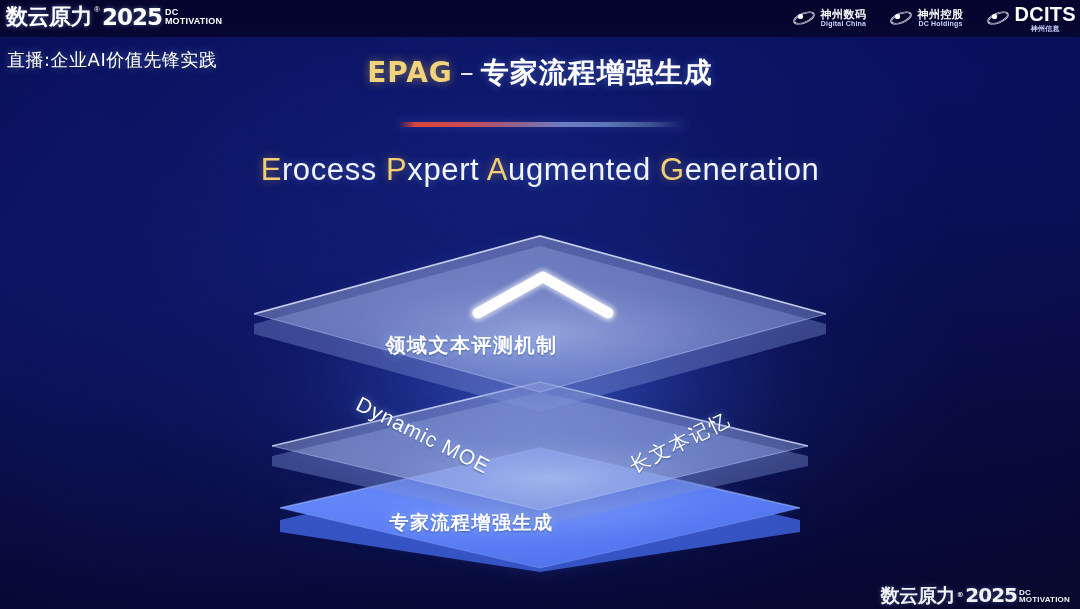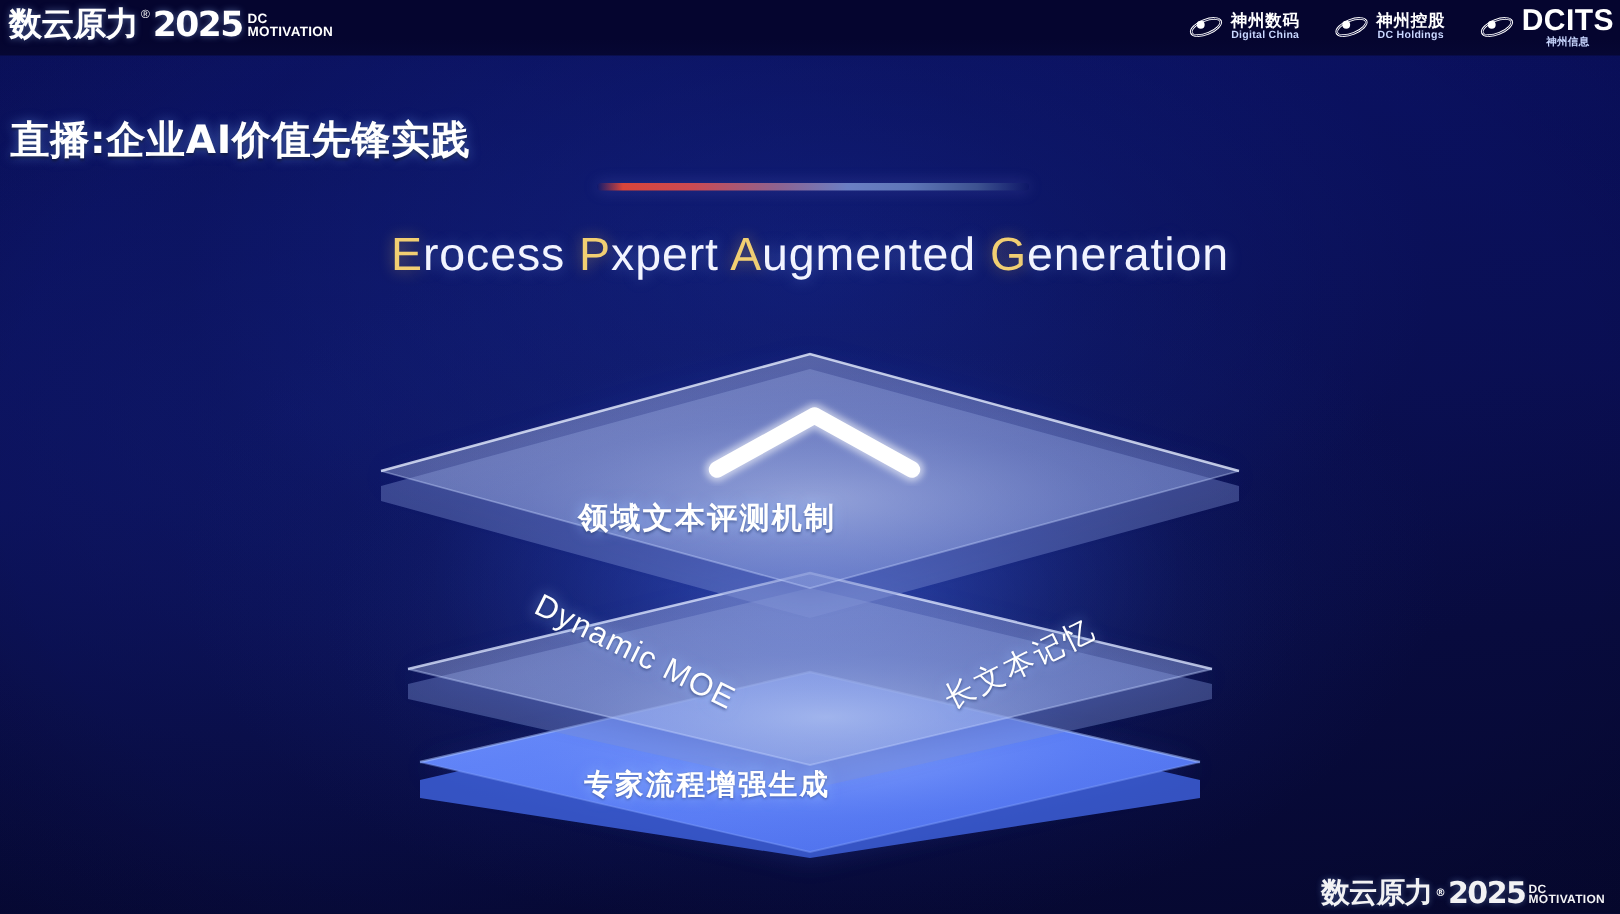--- a/index.html
+++ b/index.html
@@ -69,24 +69,23 @@
   .swirl { width:24px; height:20px; flex:none; }
   .p-txt { display:flex; flex-direction:column; line-height:1.05; }
   .p-cn { font-size:11px; font-weight:700; color:#ffffff; letter-spacing:0.5px; white-space:nowrap; }
   .p-en { font-size:7px; font-weight:700; color:#c9d7ff; letter-spacing:0.2px; white-space:nowrap; }
   .p-cn.big { font-size:20px; letter-spacing:0.3px; }
 
   
   #live-label {
     position:absolute; left:7px; top:48px; z-index:45;
     font-family:"DejaVu Sans",sans-serif;
-    font-size:26px; font-weight:700; color:#ffffff;
+    font-size:18px; font-weight:400; color:#ffffff;
     letter-spacing:0.5px; white-space:nowrap;
     text-shadow:0 0 8px rgba(120,170,255,0.55), 0 1px 2px rgba(0,0,0,0.6);
-    margin-top:28px;
   }
 
   
   #main-title {
     position:absolute; left:0; right:0; top:54px; z-index:30;
     text-align:center;
     font-family:"DejaVu Sans",sans-serif;
     font-size:28px; font-weight:700;
     white-space:nowrap;
   }
@@ -333,20 +332,23 @@
       <span class="p-txt">
         <span class="p-cn big">DCITS</span>
         <span class="p-en">神州信息</span>
       </span>
     </div>
 
   </div>
 
   <div id="live-label">直播:企业AI价值先锋实践</div>
 
+  <div id="main-title">
+    <span class="epag">EPAG</span><span class="dash">–</span><span class="cn">专家流程增强生成</span>
+  </div>
 
   <div id="divider"></div>
 
   <div id="subtitle"><span class="cap">E</span><span>rocess </span><span class="cap">P</span><span>xpert </span><span class="cap">A</span><span>ugmented </span><span class="cap">G</span><span>eneration</span></div>
 
   <div id="footer-wm">
     <span class="fw-cn">数云原力</span>
     <span class="fw-cn fw-reg">®</span>
     <span class="fw-year">2025</span>
     <span class="fw-dc">

